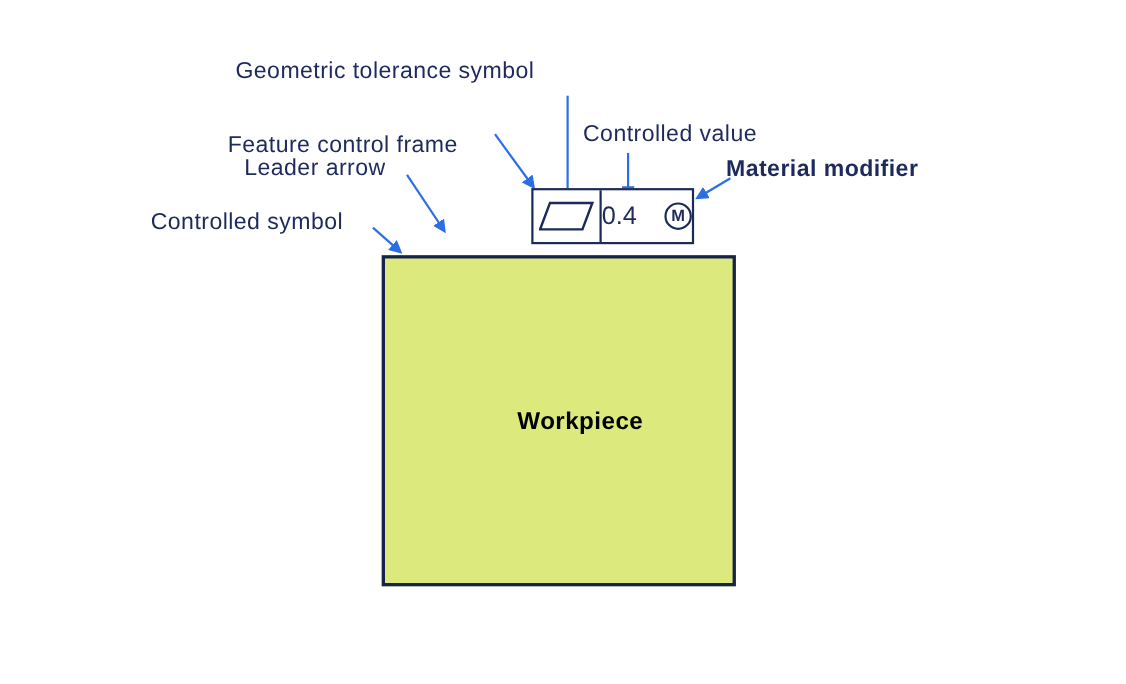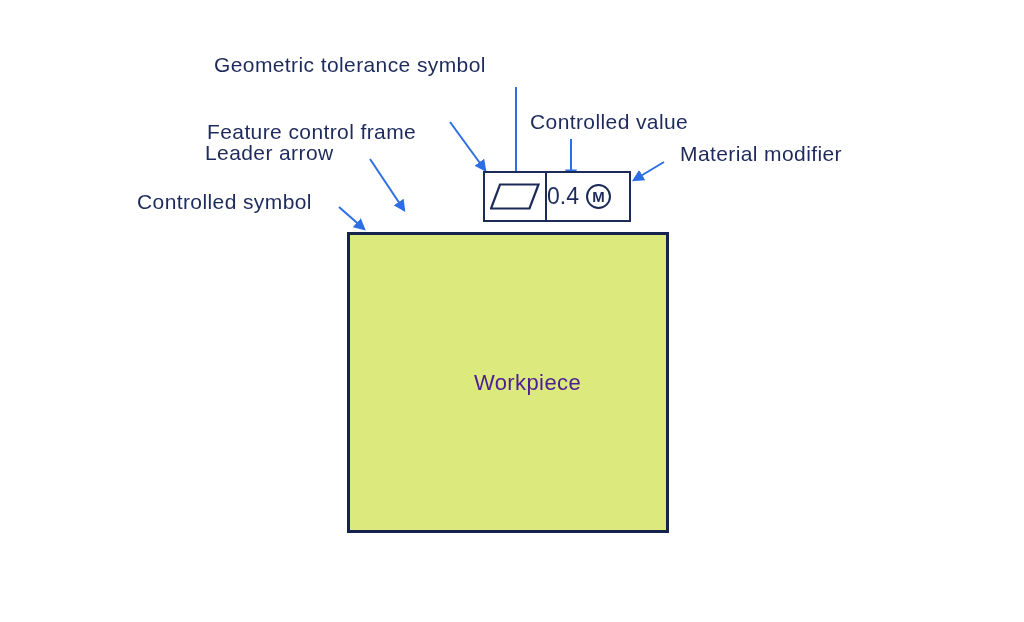--- a/index.html
+++ b/index.html
@@ -27,24 +27,24 @@
     position: absolute;
     color: #1d2a5b;
     font-size: 21px;
     font-weight: 500;
     letter-spacing: 0.4px;
     white-space: nowrap;
     line-height: 24px;
   }
   .lbl-geometric   { left: 214px; top: 53px; text-align: right; }
   .lbl-feature     { left: 207px; top: 101px; margin-top: 19px; }
-  .lbl-leader      { left: 205px; top: 141px; }
+  .lbl-leader      { left: 222px; top: 141px; }
   .lbl-controlled  { left: 137px; top: 190px; }
   .lbl-tolerance   { left: 530px; top: 110px; }
-  .lbl-material    { left: 680px; top: 142px; }
+  .lbl-material    { left: 660px; top: 142px; font-weight: bold; }
 
   .fcf {
     position: absolute;
     left: 483px;
     top: 171px;
     width: 148px;
     height: 51px;
     border: 2px solid #1b2a56;
     box-sizing: border-box;
     display: flex;
@@ -55,21 +55,21 @@
     border-right: 2px solid #1b2a56;
     box-sizing: border-box;
     display: flex;
     align-items: center;
     justify-content: center;
   }
   .fcf-cell-value {
     flex: 1;
     display: flex;
     align-items: center;
-    justify-content: flex-start;
+    justify-content: space-between;
     gap: 7px;
   }
   .tol-value {
     color: #1d2a5b;
     font-size: 23px;
     font-weight: 500;
   }
   .m-circle {
     width: 25px;
     height: 25px;
@@ -91,23 +91,23 @@
     width: 322px;
     height: 301px;
     background: #dcea7d;
     border: 3px solid #16234d;
     box-sizing: border-box;
     display: flex;
     align-items: center;
     justify-content: center;
   }
   .workpiece-label {
-    color: #4c1d95;
+    color: #000000;
     font-size: 22px;
-    font-weight: 400;
+    font-weight: 700;
     letter-spacing: 0.4px;
     margin-left: 39px;
   }
 </style>
 </head>
 <body>
 
 <div class="canvas">
 
   <svg class="arrow-layer" viewBox="0 0 1024 622" xmlns="http://www.w3.org/2000/svg">

